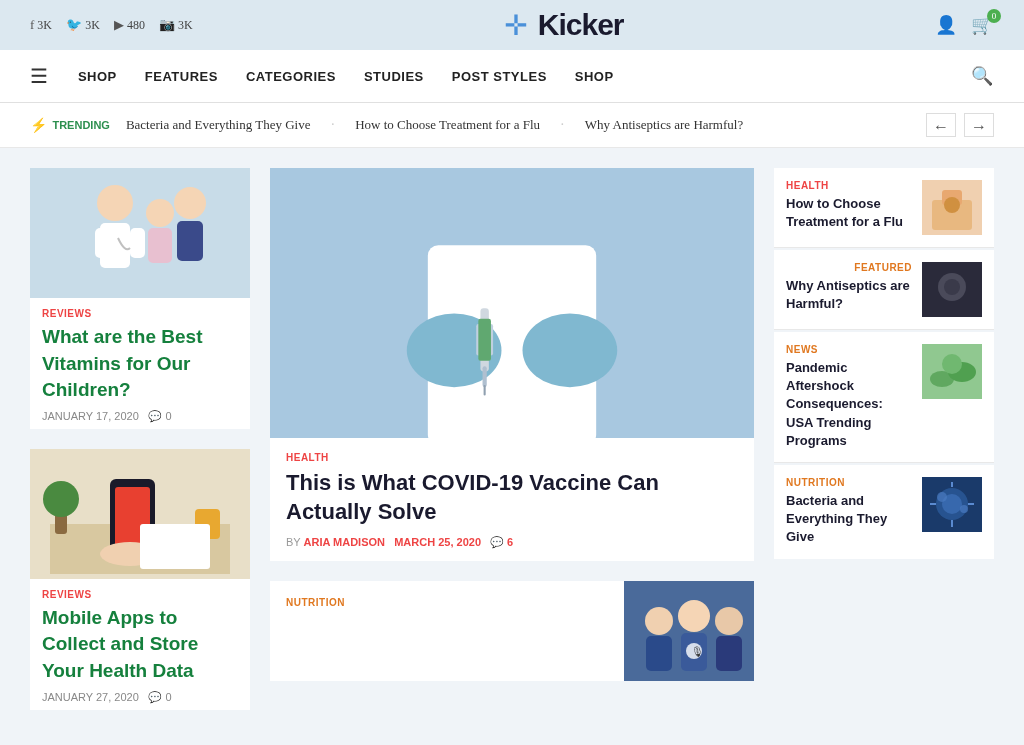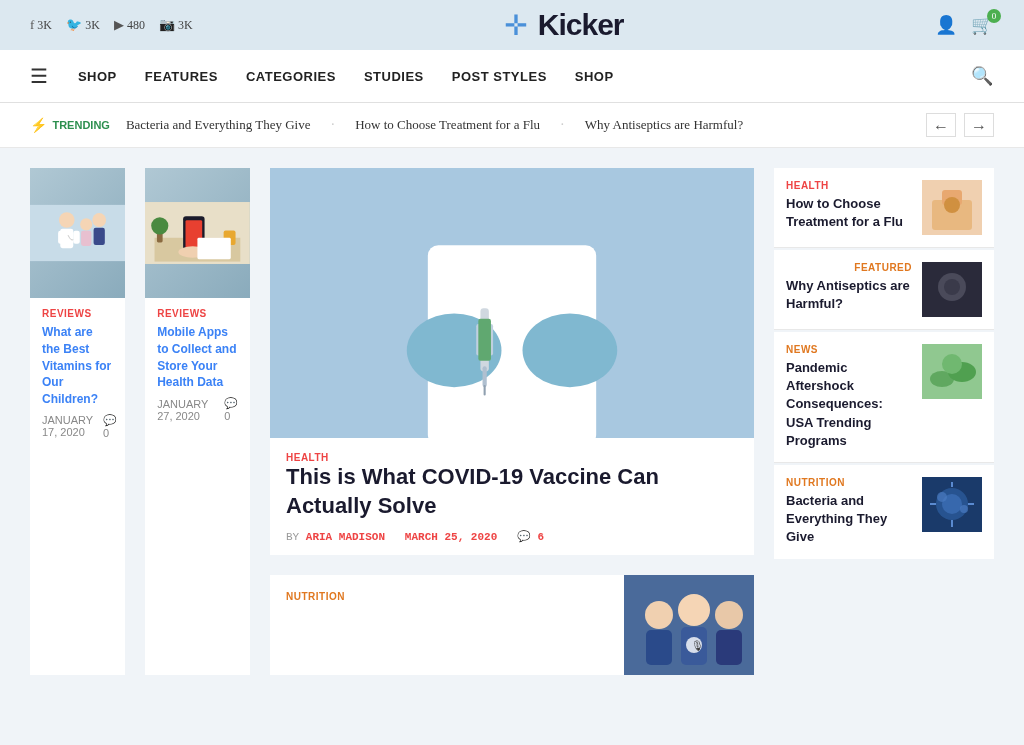--- a/index.html
+++ b/index.html
@@ -66,48 +66,48 @@
     .main-content {
       display: grid;
       grid-template-columns: 220px 1fr 220px;
       gap: 20px;
       padding: 20px 30px;
       background: #f0f4f8;
       min-height: 500px;
     }
 
     
-    .left-col { display: flex; flex-direction: row; gap: 20px; }
+    .left-col { display: flex; flex-direction: column; gap: 20px; }
     .article-card { background: white; overflow: hidden; }
     .article-img-placeholder {
       width: 100%; height: 130px;
       background: linear-gradient(135deg, #b0c8d4, #8aabbc);
       display: flex; align-items: center; justify-content: center;
       overflow: hidden; position: relative;
     }
     .article-meta { padding: 10px 12px 6px; }
     .cat-label { font-size: 10px; font-weight: 700; color: #e44; font-family: sans-serif; letter-spacing: 0.5px; text-transform: uppercase; }
-    .article-title { font-size: 12px; font-weight: 700; color: #3b82f6; line-height: 1.4; margin-top: 5px; font-family: sans-serif; }
+    .article-title { font-size: 19px; font-weight: 700; color: #15803d; line-height: 1.4; margin-top: 5px; font-family: sans-serif; }
     .article-date-row { display: flex; align-items: center; gap: 10px; margin-top: 6px; }
     .article-date { font-size: 11px; color: #888; font-family: sans-serif; }
     .article-comments { font-size: 11px; color: #888; font-family: sans-serif; display: flex; align-items: center; gap: 3px; }
 
     
     .center-col { display: flex; flex-direction: column; gap: 20px; }
     .featured-article { background: white; overflow: hidden; }
     .featured-img-placeholder {
       width: 100%; height: 270px;
       background: linear-gradient(160deg, #b8d4e8, #7baec8, #a8c4d8);
       display: flex; align-items: center; justify-content: center;
       overflow: hidden; position: relative;
     }
     .featured-meta { padding: 14px 16px 12px; }
-    .featured-title { font-size: 22px; font-weight: 700; color: #1a1a2e; line-height: 1.3; font-family: sans-serif; }
+    .featured-title { font-size: 22px; font-weight: 700; color: #1a1a2e; line-height: 1.3; margin-top: 6px; font-family: sans-serif; }
     .featured-excerpt { font-size: 13px; color: #555; margin-top: 8px; line-height: 1.6; }
-    .featured-byline { font-size: 11px; color: #999; margin-top: 10px; font-family: Liberation Mono, monospace; }
+    .featured-byline { font-size: 11px; color: #999; margin-top: 10px; font-family: Liberation Sans, sans-serif; }
     .featured-byline span { color: #e44; font-weight: 700; }
 
     
     .right-col { display: flex; flex-direction: column; gap: 0; }
     .right-item { display: flex; gap: 10px; align-items: flex-start; padding: 12px 0; border-bottom: 1px solid #e8e8e8; background: white; padding: 12px; margin-bottom: 2px; }
     .right-cat { font-size: 10px; font-weight: 700; color: #e44; font-family: sans-serif; letter-spacing: 0.5px; text-transform: uppercase; margin-bottom: 4px; }
     .right-title { font-size: 13px; font-weight: 700; color: #1a1a2e; line-height: 1.4; font-family: sans-serif; }
     .right-thumb {
       width: 60px; height: 55px;
       flex-shrink: 0;

